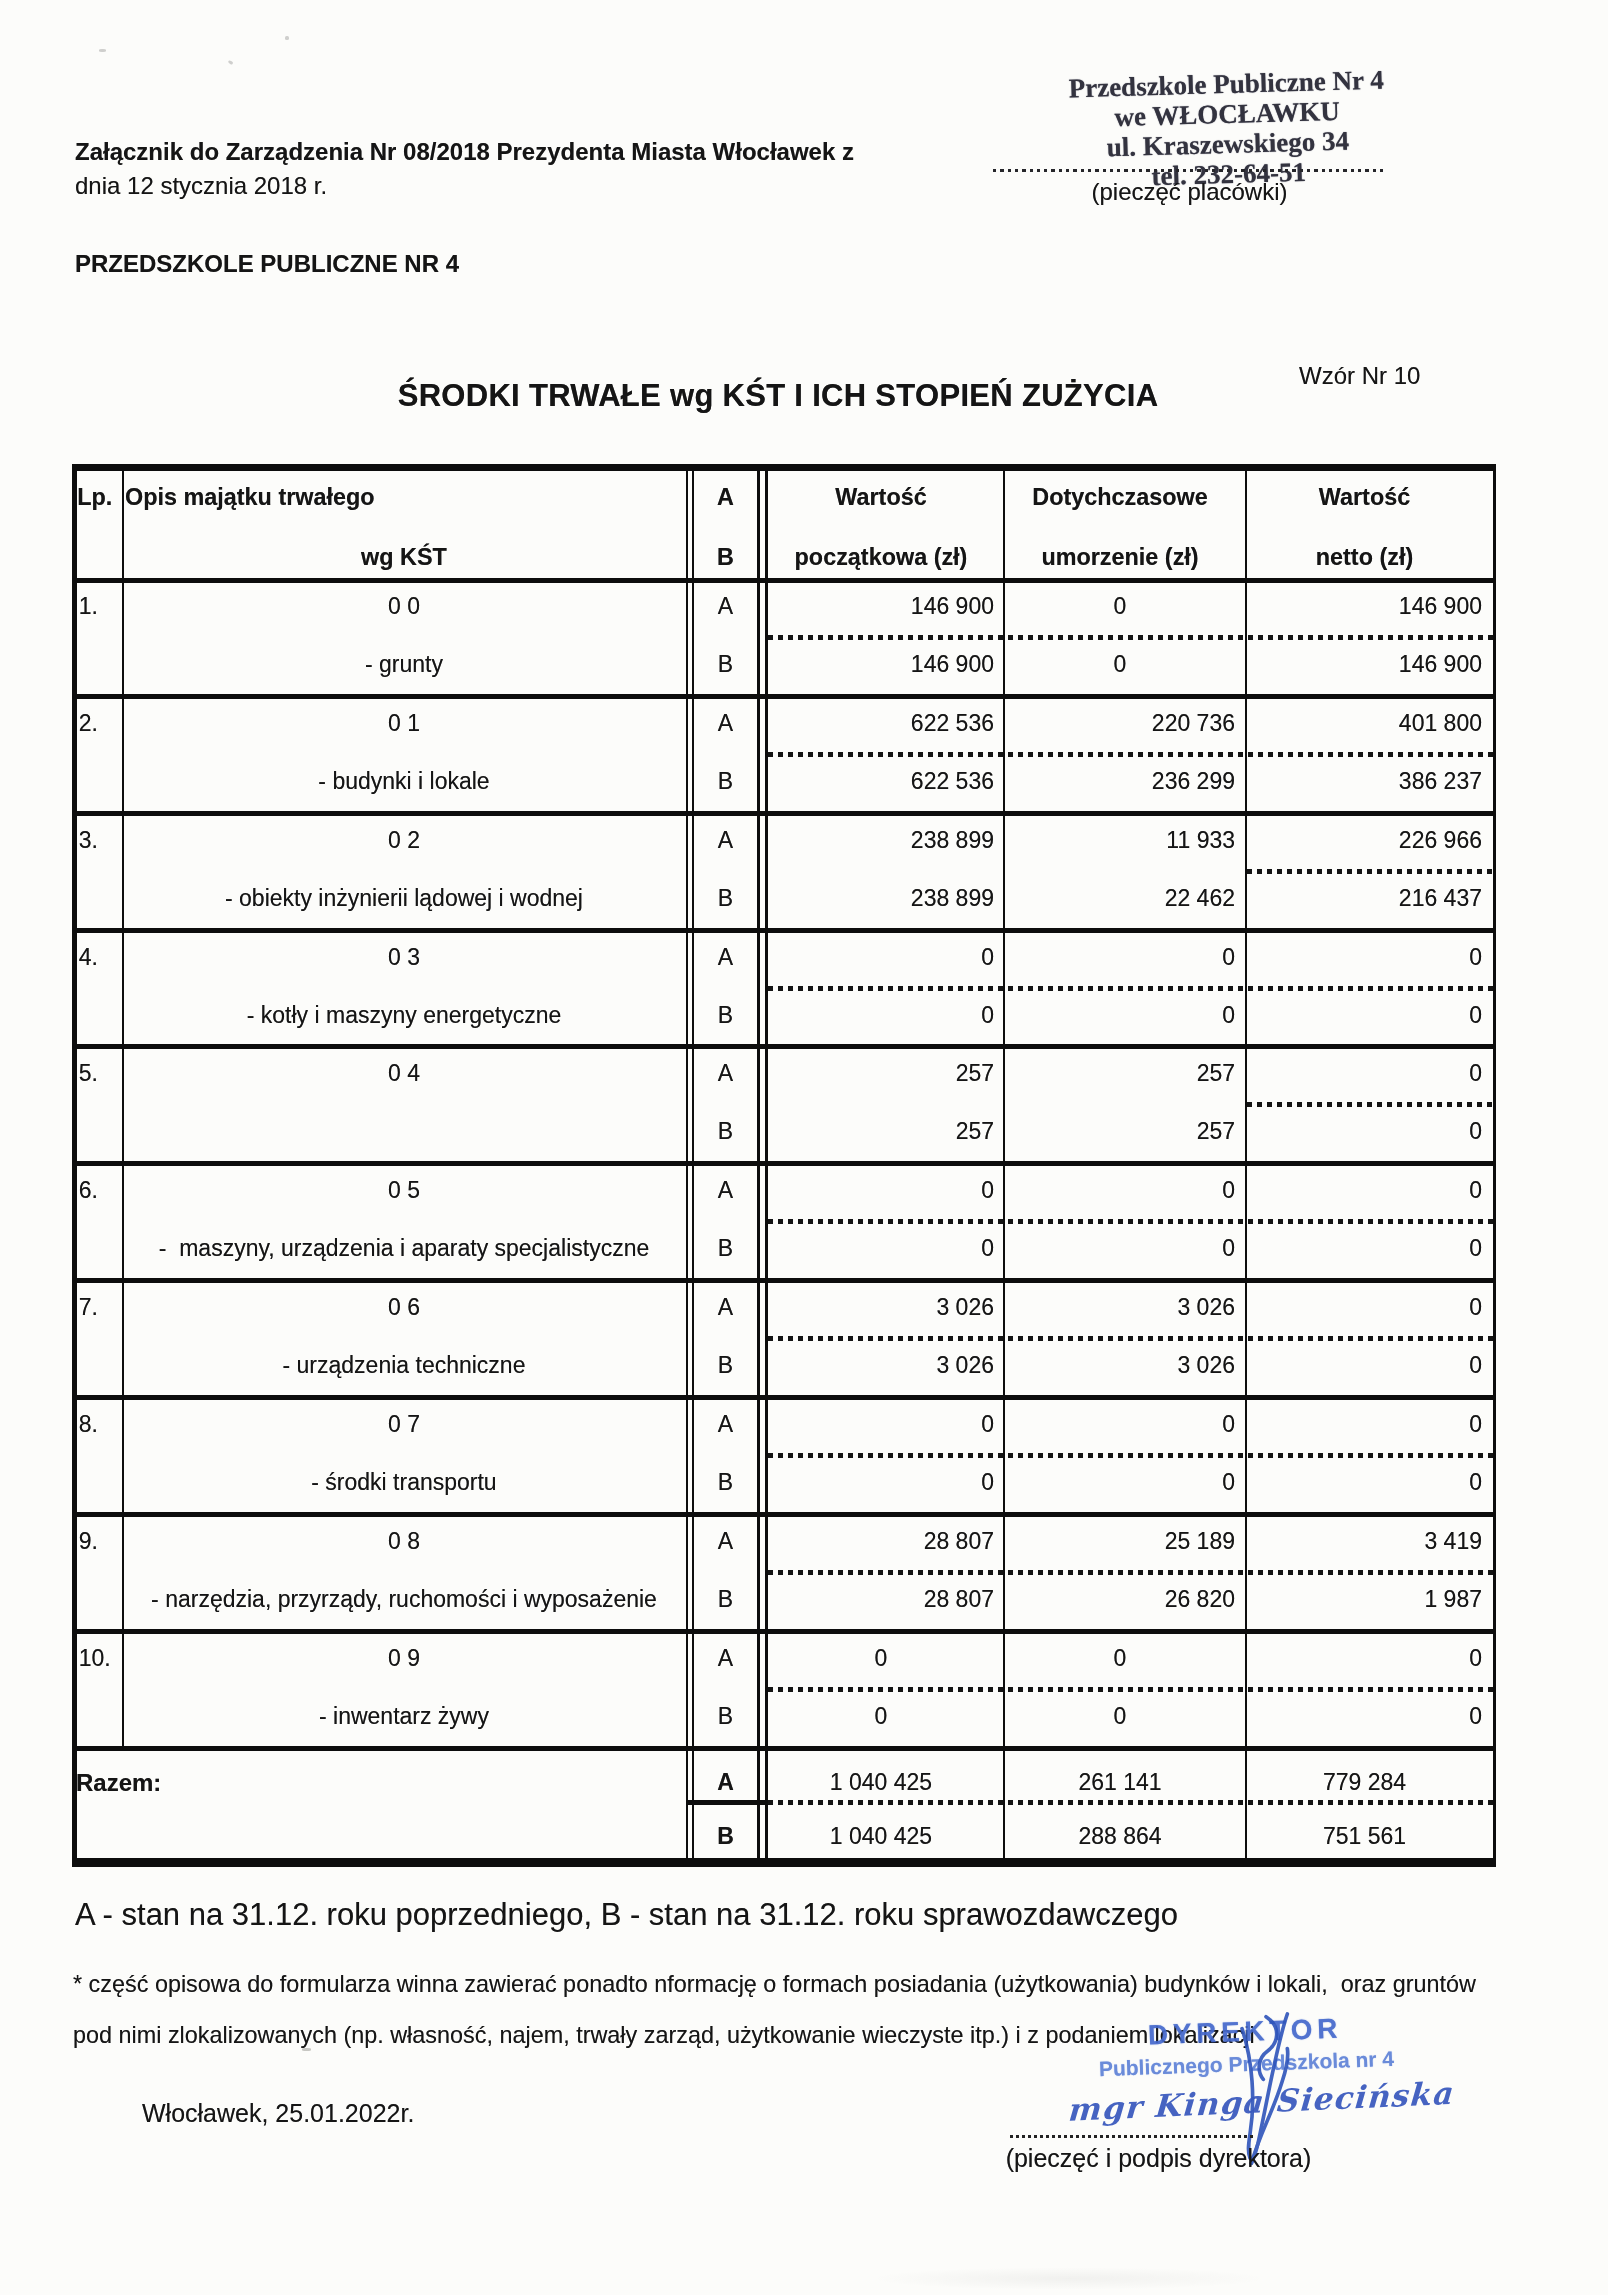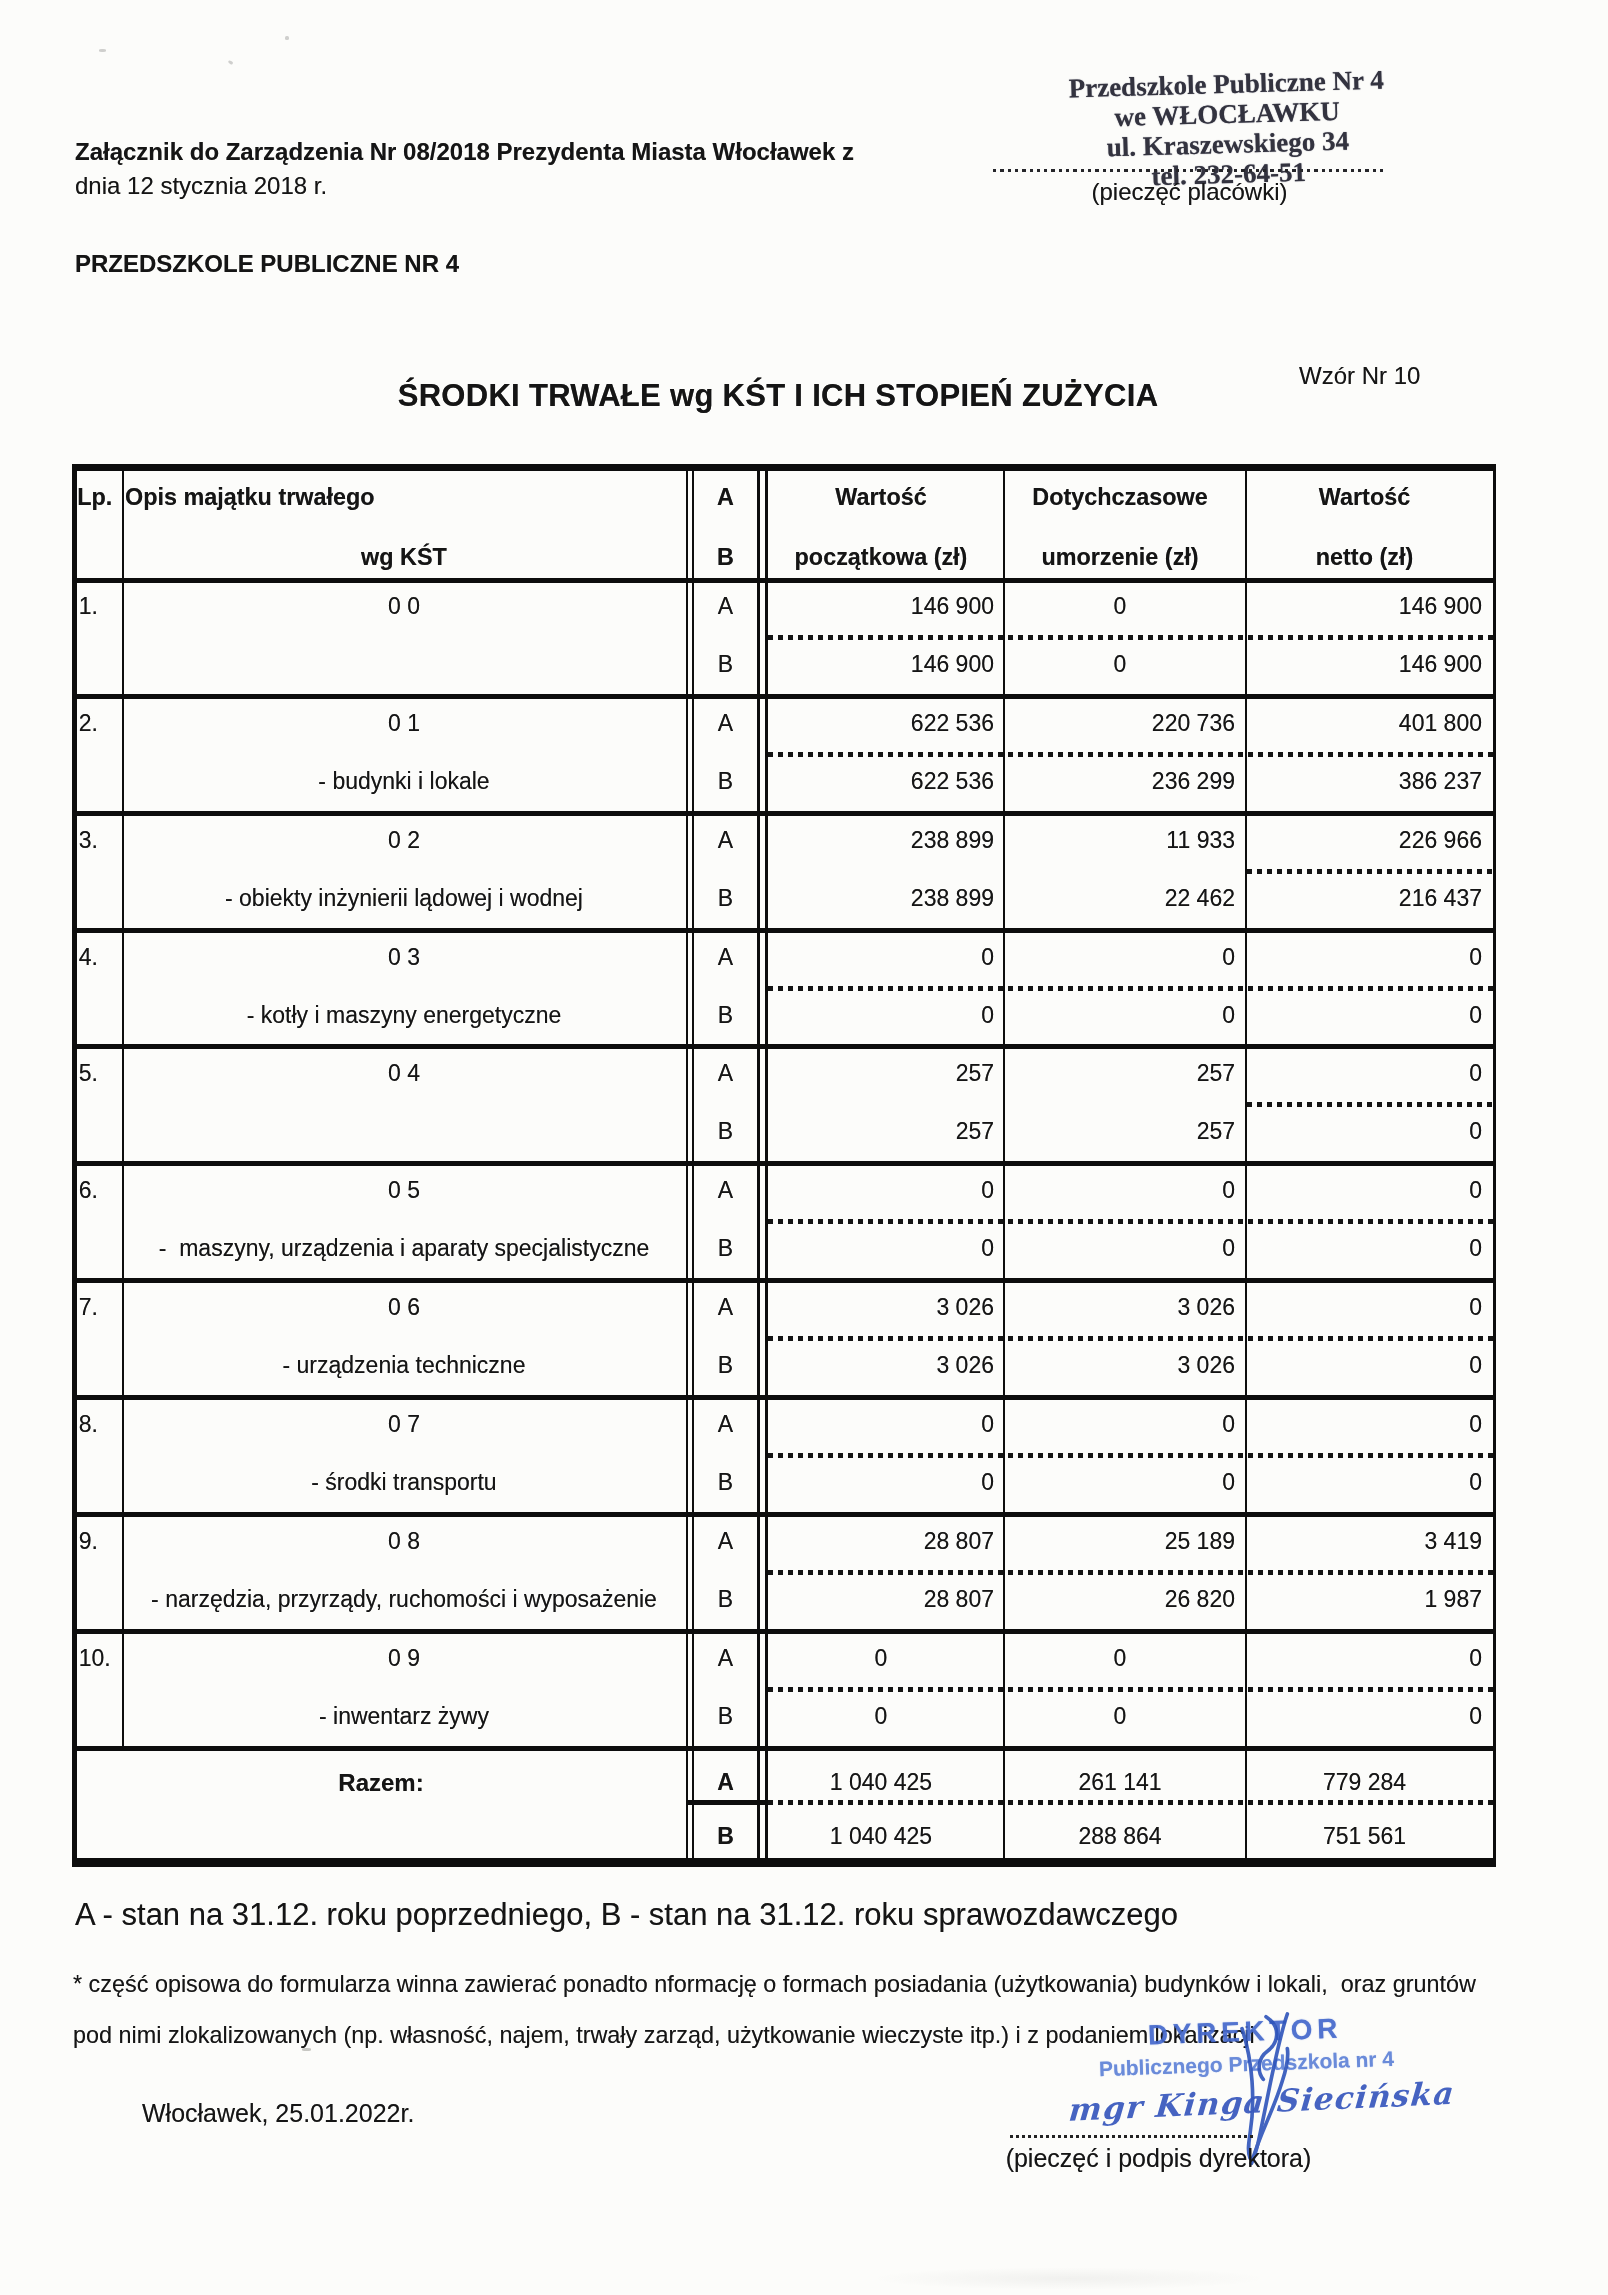--- a/index.html
+++ b/index.html
@@ -49,21 +49,21 @@
   .dots-full{left:696px; top:56px; width:725px;}
   .dots-last{left:1175px; top:56px; width:246px;}
   .v{position:absolute; height:29px; text-align:right;}
   .vc0{left:696px; width:226px;}
   .vc1{left:933px; width:230px;}
   .vc2{left:1175px; width:235px;}
   .va{top:13.4px;} .vb{top:71px;}
   .v.center{text-align:center;}
 
   
-  .razem-label{left:4px; top:1304px; width:610px; text-align:center; font-weight:bold; font-size:24px;}
+  .razem-label{left:4px; top:1304px; width:610px; font-weight:bold; font-size:24px;}
   .razem-a{left:622px; top:1304px; width:63px; text-align:center; font-weight:bold;}
   .razem-b{left:622px; top:1358px; width:63px; text-align:center; font-weight:bold;}
   .razem-v{position:absolute; height:29px; text-align:center; font-size:23px;}
   .dir-line1{
     left:1135px; top:2016px; width:220px; text-align:center;
     font-size:28px; font-weight:bold; letter-spacing:4.7px;
     color:#4468cc; transform:rotate(-2deg);
     text-shadow:0 0 1.3px rgba(70,110,210,.55); opacity:.92;
   }
   .dir-line2{
@@ -144,20 +144,21 @@
       <div class="cell hcell" style="left:933px;top:18.7px;width:230px;text-align:center;">Dotychczasowe</div>
       <div class="cell hcell" style="left:933px;top:79px;width:230px;text-align:center;">umorzenie (zł)</div>
       <div class="cell hcell" style="left:1175px;top:18.7px;width:235px;text-align:center;">Wartość</div>
       <div class="cell hcell" style="left:1175px;top:79px;width:235px;text-align:center;">netto (zł)</div>
     </div>
 
     <div id="table-rows">
         <div class="trow" style="top: 115px;">
       <div class="cell lp">1.</div>
       <div class="cell code">0 0</div>
+      <div class="cell desc">- grunty</div>
       <div class="cell ab-a">A</div>
       <div class="cell ab-b">B</div>
       <div class="dots dots-full"></div>
     <div class="cell v vc0 va">146 900</div>
           <div class="cell v vc1 va center">0</div>
           <div class="cell v vc2 va">146 900</div>
           <div class="cell v vc0 vb">146 900</div>
           <div class="cell v vc1 vb center">0</div>
           <div class="cell v vc2 vb">146 900</div>
         </div>

